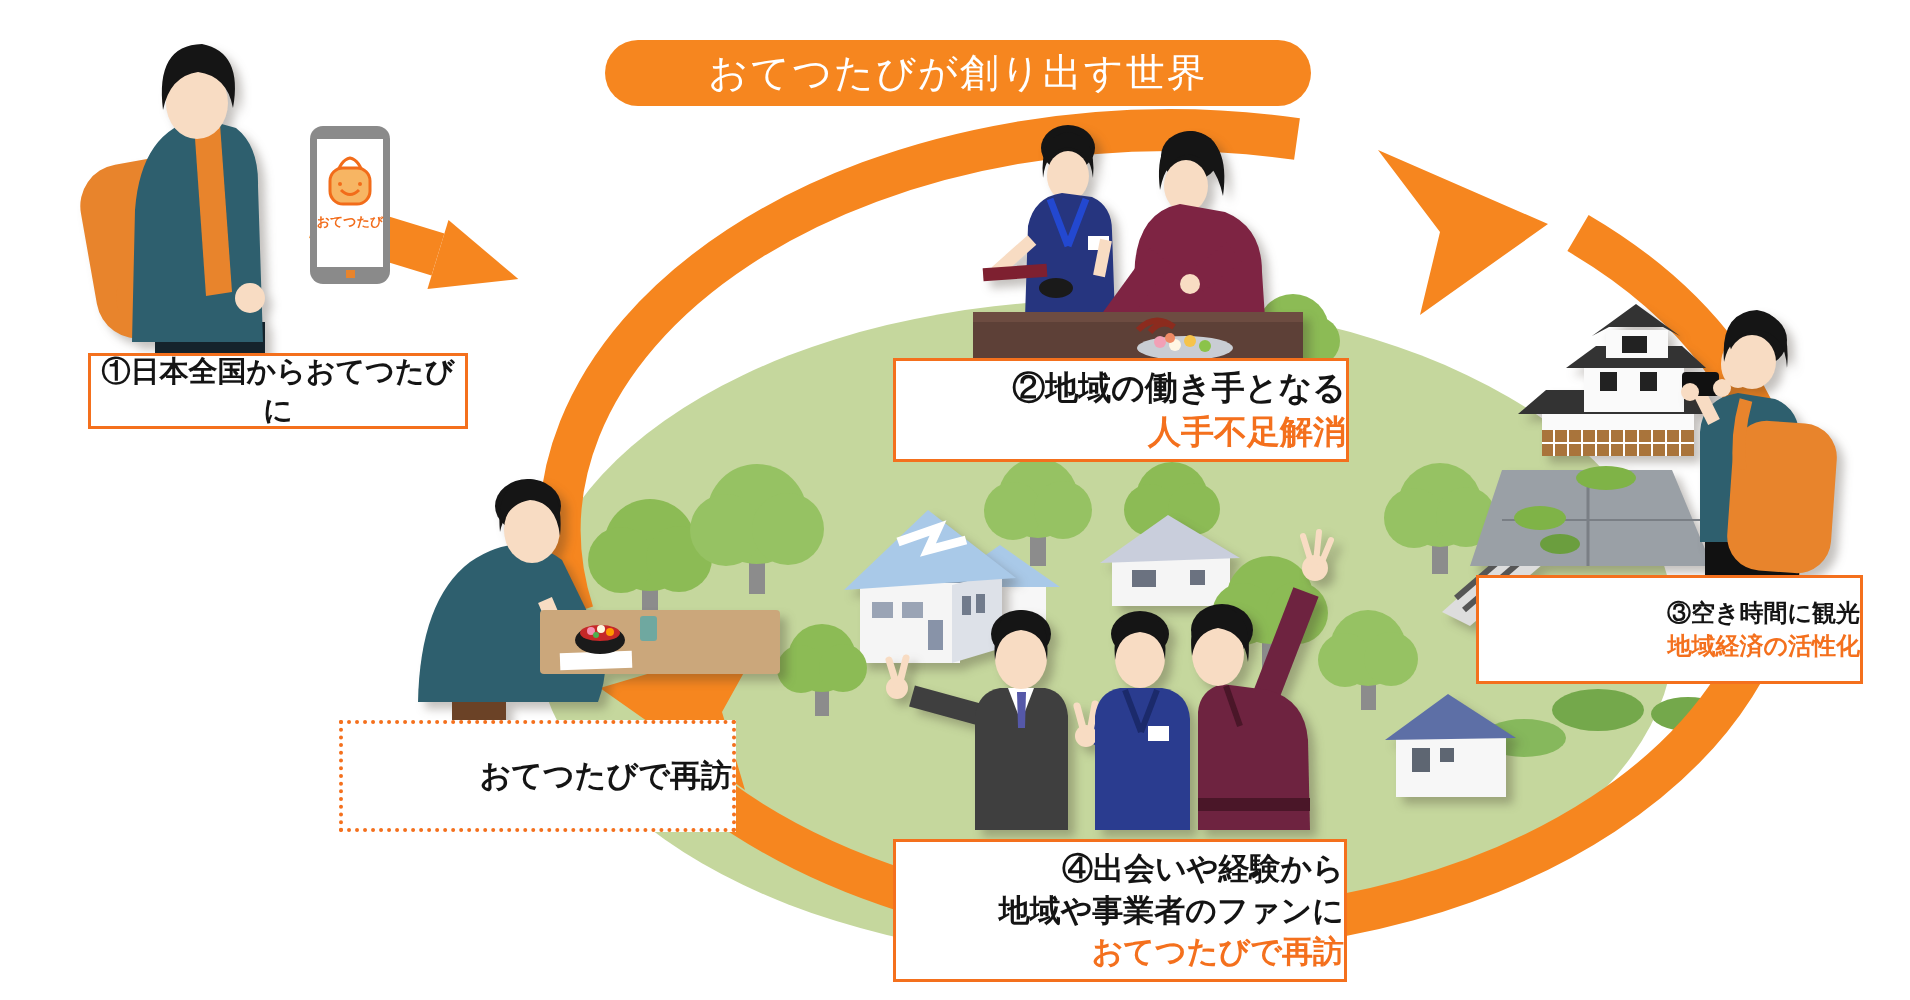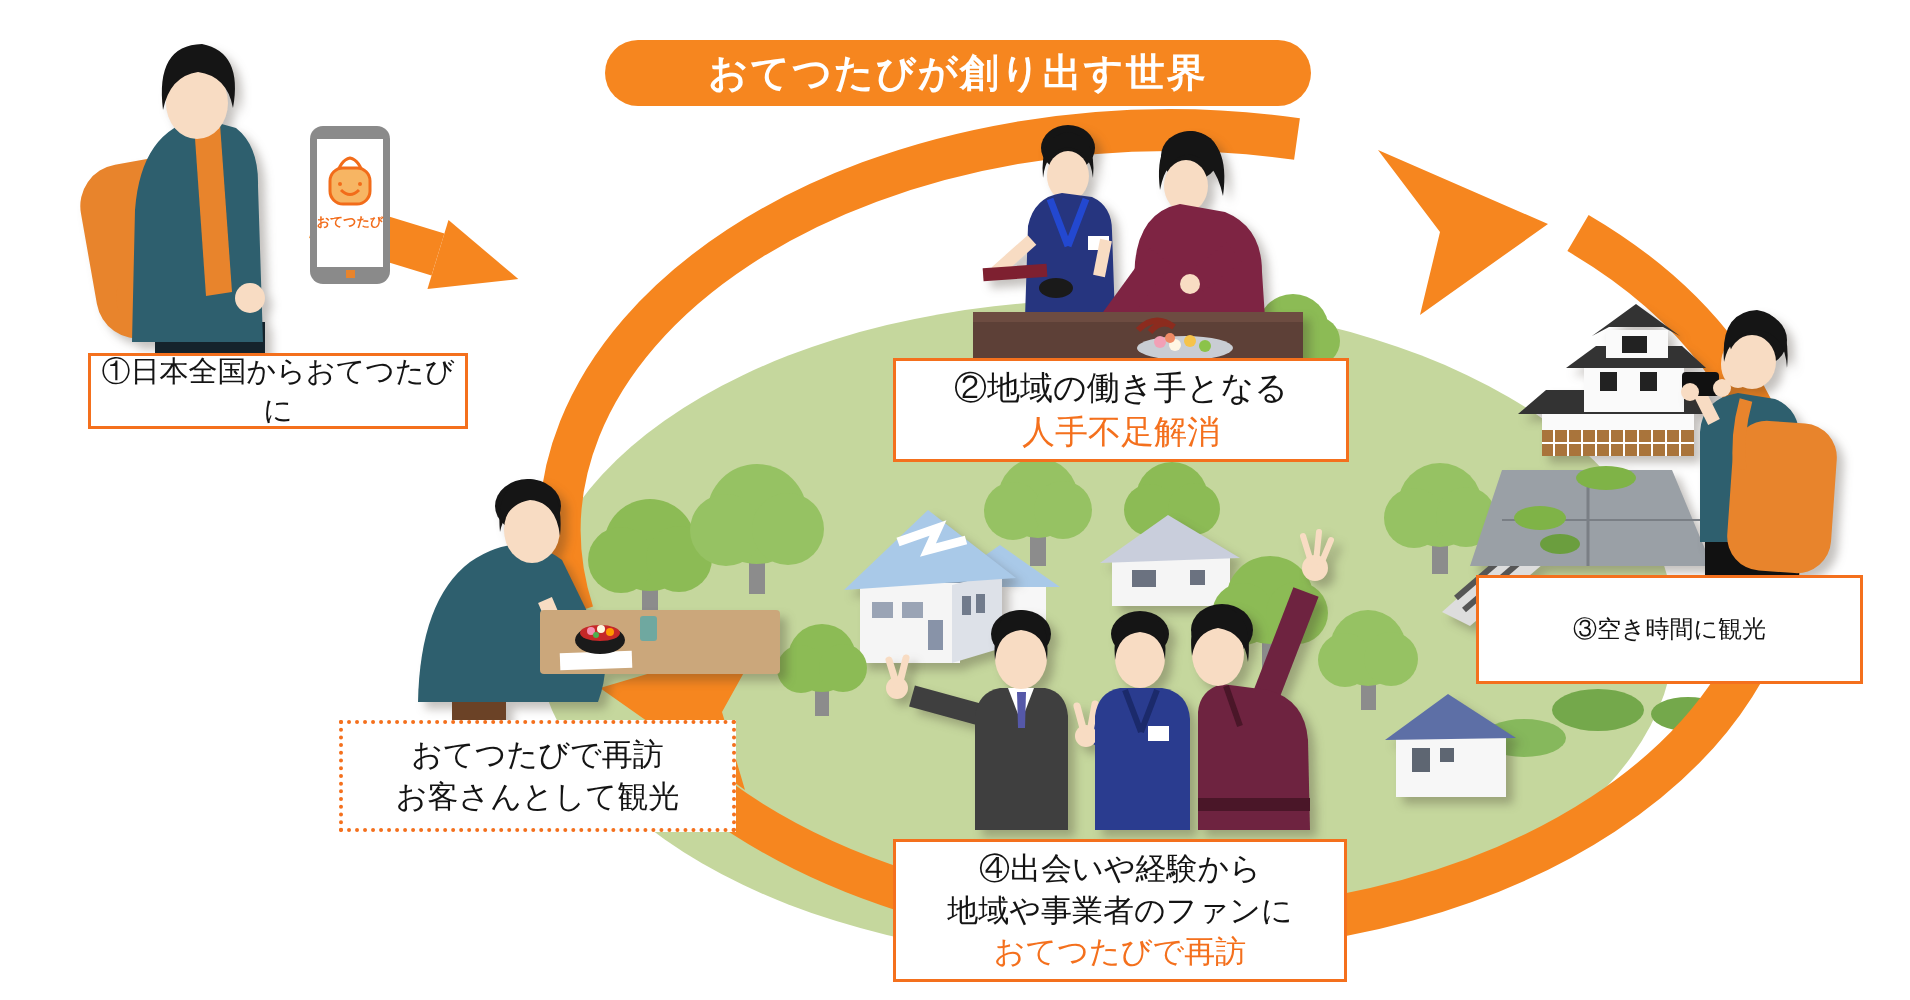--- a/index.html
+++ b/index.html
@@ -1,23 +1,23 @@
 <!DOCTYPE html>
 <html><head>
 <meta charset="utf-8">
 <style>
   html,body{margin:0;padding:0;background:#fff;}
   .canvas{position:relative;width:1910px;height:1000px;background:#ffffff;overflow:hidden;
           font-family:"Liberation Sans",sans-serif;}
   .scene{position:absolute;left:0;top:0;}
   .title-pill{position:absolute;left:605px;top:40px;width:706px;height:66px;background:#F6861F;
-          border-radius:34px;color:#fff;font-weight:bold;font-size:39px;display:flex;align-items:center;
+          border-radius:34px;color:#fff;font-weight:normal;font-size:39px;display:flex;align-items:center;
           justify-content:center;letter-spacing:2px;}
   .label-box{position:absolute;background:#fff;border:3px solid #F4701D;display:flex;flex-direction:column;
-          align-items:center;justify-content:center;text-align:center;font-weight:normal;color:#141414;
+          align-items:flex-end;justify-content:center;text-align:center;font-weight:bold;color:#141414;
           line-height:1.34;}
   .label-box .orange{color:#F4701D;}
   .box-step1{left:88px;top:353px;width:374px;height:70px;font-size:29px;}
   .box-step2{left:893px;top:358px;width:450px;height:98px;font-size:33px;}
   .box-step3{left:1476px;top:575px;width:381px;height:103px;font-size:24px;}
   .box-step4{left:893px;top:819px;width:448px;height:137px;font-size:31px;margin-top:20px;}
   .box-revisit{left:339px;top:720px;width:389px;height:104px;font-size:31px;border:4px dotted #F4701D;}
   .shadowed{filter:drop-shadow(7px 7px 5px rgba(60,50,40,0.30));}
 </style>
 </head>
@@ -291,26 +291,26 @@
   <span>①日本全国からおてつたびに</span>
 </div>
 
 <div class="label-box box-step2">
   <span>②地域の働き手となる</span>
   <span class="orange">人手不足解消</span>
 </div>
 
 <div class="label-box box-step3">
   <span>③空き時間に観光</span>
+  <span class="orange">地域経済の活性化</span>
 </div>
 
 <div class="label-box box-step4">
   <span>④出会いや経験から</span>
   <span>地域や事業者のファンに</span>
   <span class="orange">おてつたびで再訪</span>
 </div>
 
 <div class="label-box box-revisit">
   <span>おてつたびで再訪</span>
-  <span>お客さんとして観光</span>
 </div>
 
 </div>
 
 </body></html>

